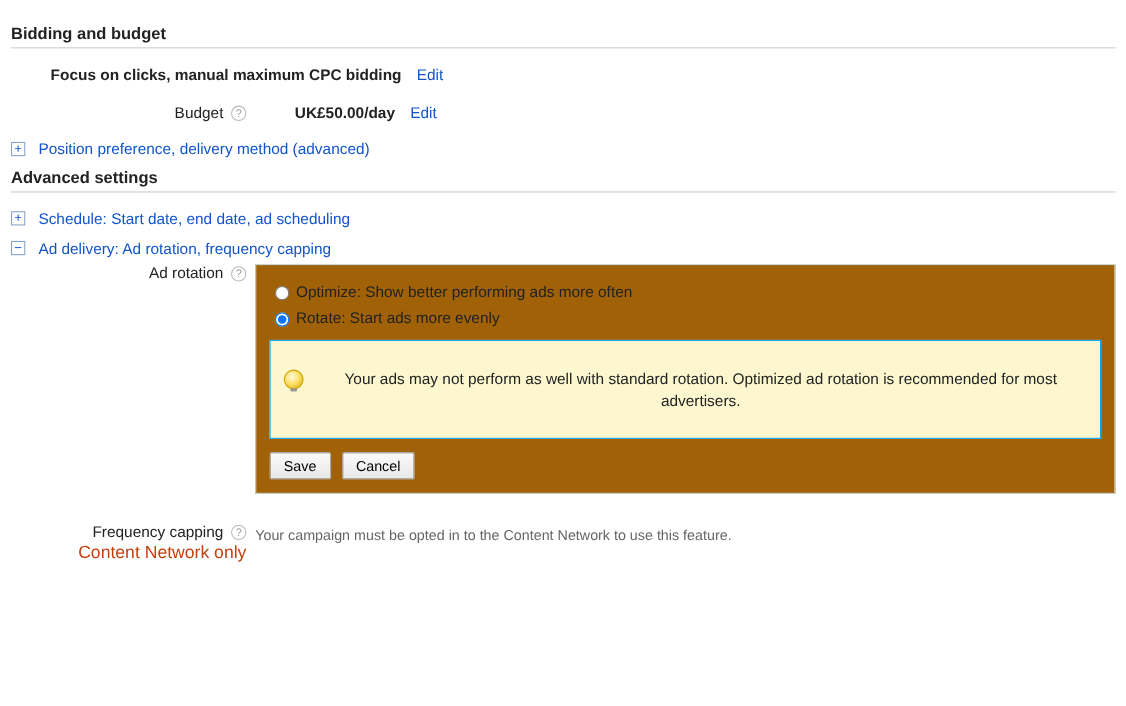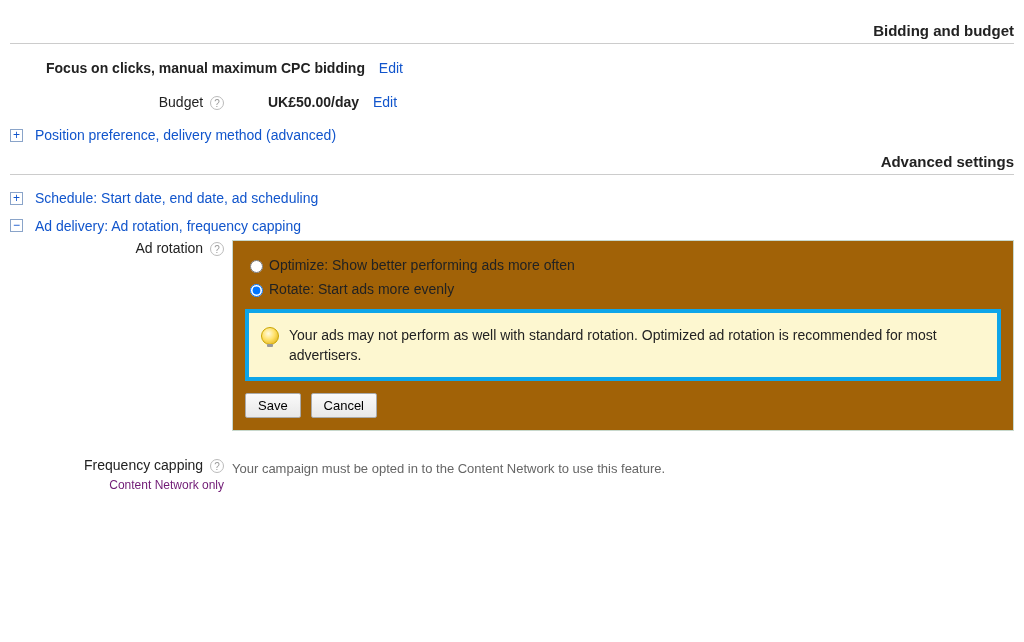--- a/index.html
+++ b/index.html
@@ -12,37 +12,36 @@
     background: #fff;
     width: 1024px;
   }
   .section-header {
     font-weight: bold;
     font-size: 15px;
     padding-bottom: 4px;
     border-bottom: 1px solid #ccc;
     margin-top: 10px;
     margin-bottom: 14px;
-    text-align: right;
   }
   .row {
     display: flex;
     align-items: flex-start;
     margin-bottom: 14px;
   }
   .label-col {
     width: 222px;
     text-align: right;
     padding-right: 8px;
     color: #222;
     line-height: 20px;
   }
   .label-col .sub {
-    font-size: 12px;
-    color: #701a75;
+    font-size: 16px;
+    color: #c2410c;
     display: block;
   }
   .value-col {
     flex: 1;
     line-height: 20px;
   }
   .value-bold { font-weight: bold; margin-right: 10px; padding-left: 36px; }
   .link { color: #1155cc; cursor: pointer; }
   .help-icon {
     display: inline-block;
@@ -82,25 +81,26 @@
     margin-top: 2px;
   }
   .radio-row {
     margin: 4px 0;
     display: flex;
     align-items: center;
   }
   .radio-row input { margin-right: 6px; }
   .hint-box {
     background: #fdf7d0;
-    border: 4px solid #0ea5e9;
-    padding: 12px 12px;
+    border: 1px solid #0ea5e9;
+    padding: 24px 12px;
     margin-top: 10px;
     display: flex;
     align-items: flex-start;
+    text-align: center;
   }
   .bulb-icon {
     width: 18px; height: 18px;
     background: radial-gradient(circle at 40% 35%, #fffbe0 0%, #ffe169 45%, #d6a400 100%);
     border-radius: 50%;
     border: 1px solid #c9a400;
     margin-right: 10px;
     flex: none;
     margin-top: 2px;
     position:relative;

